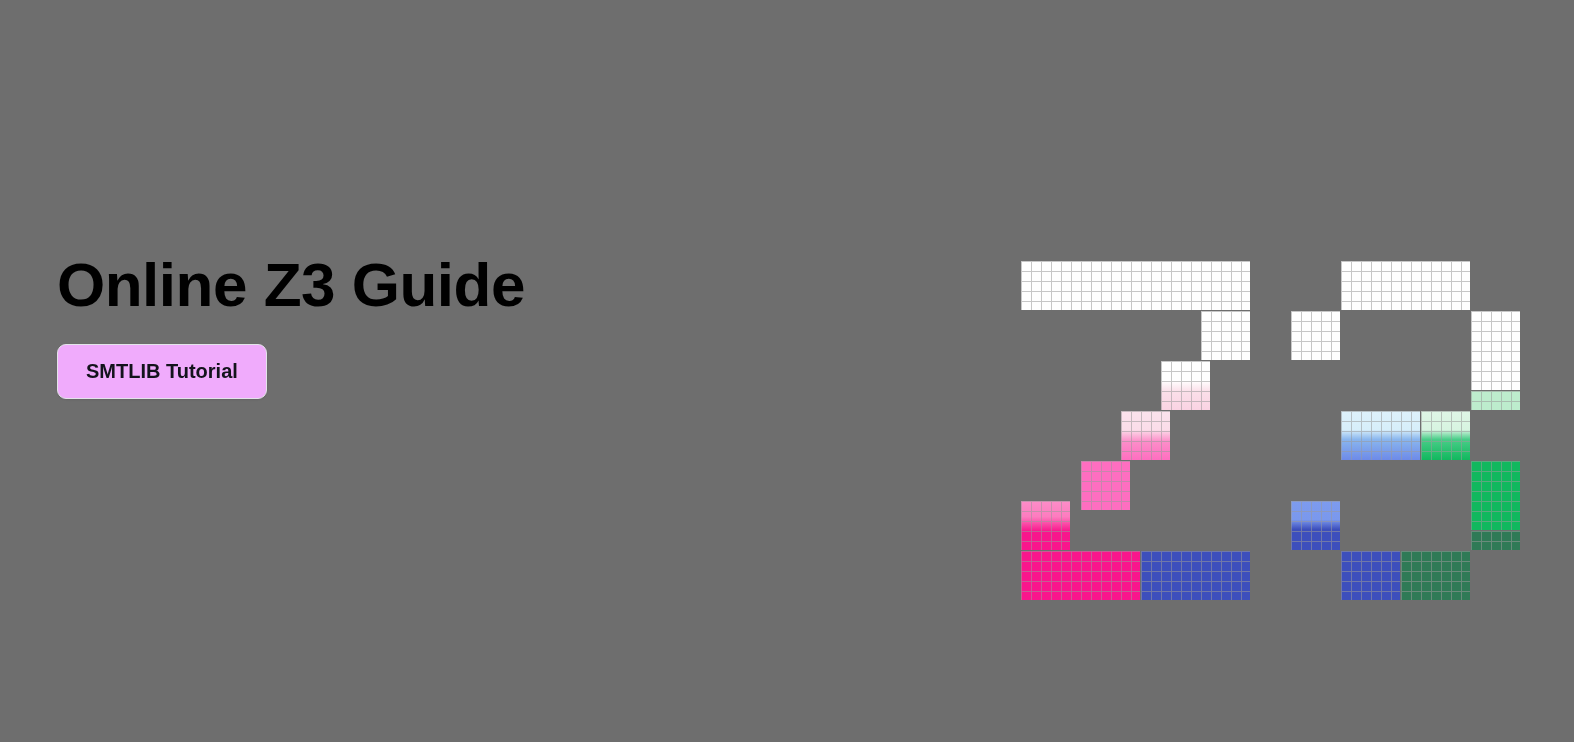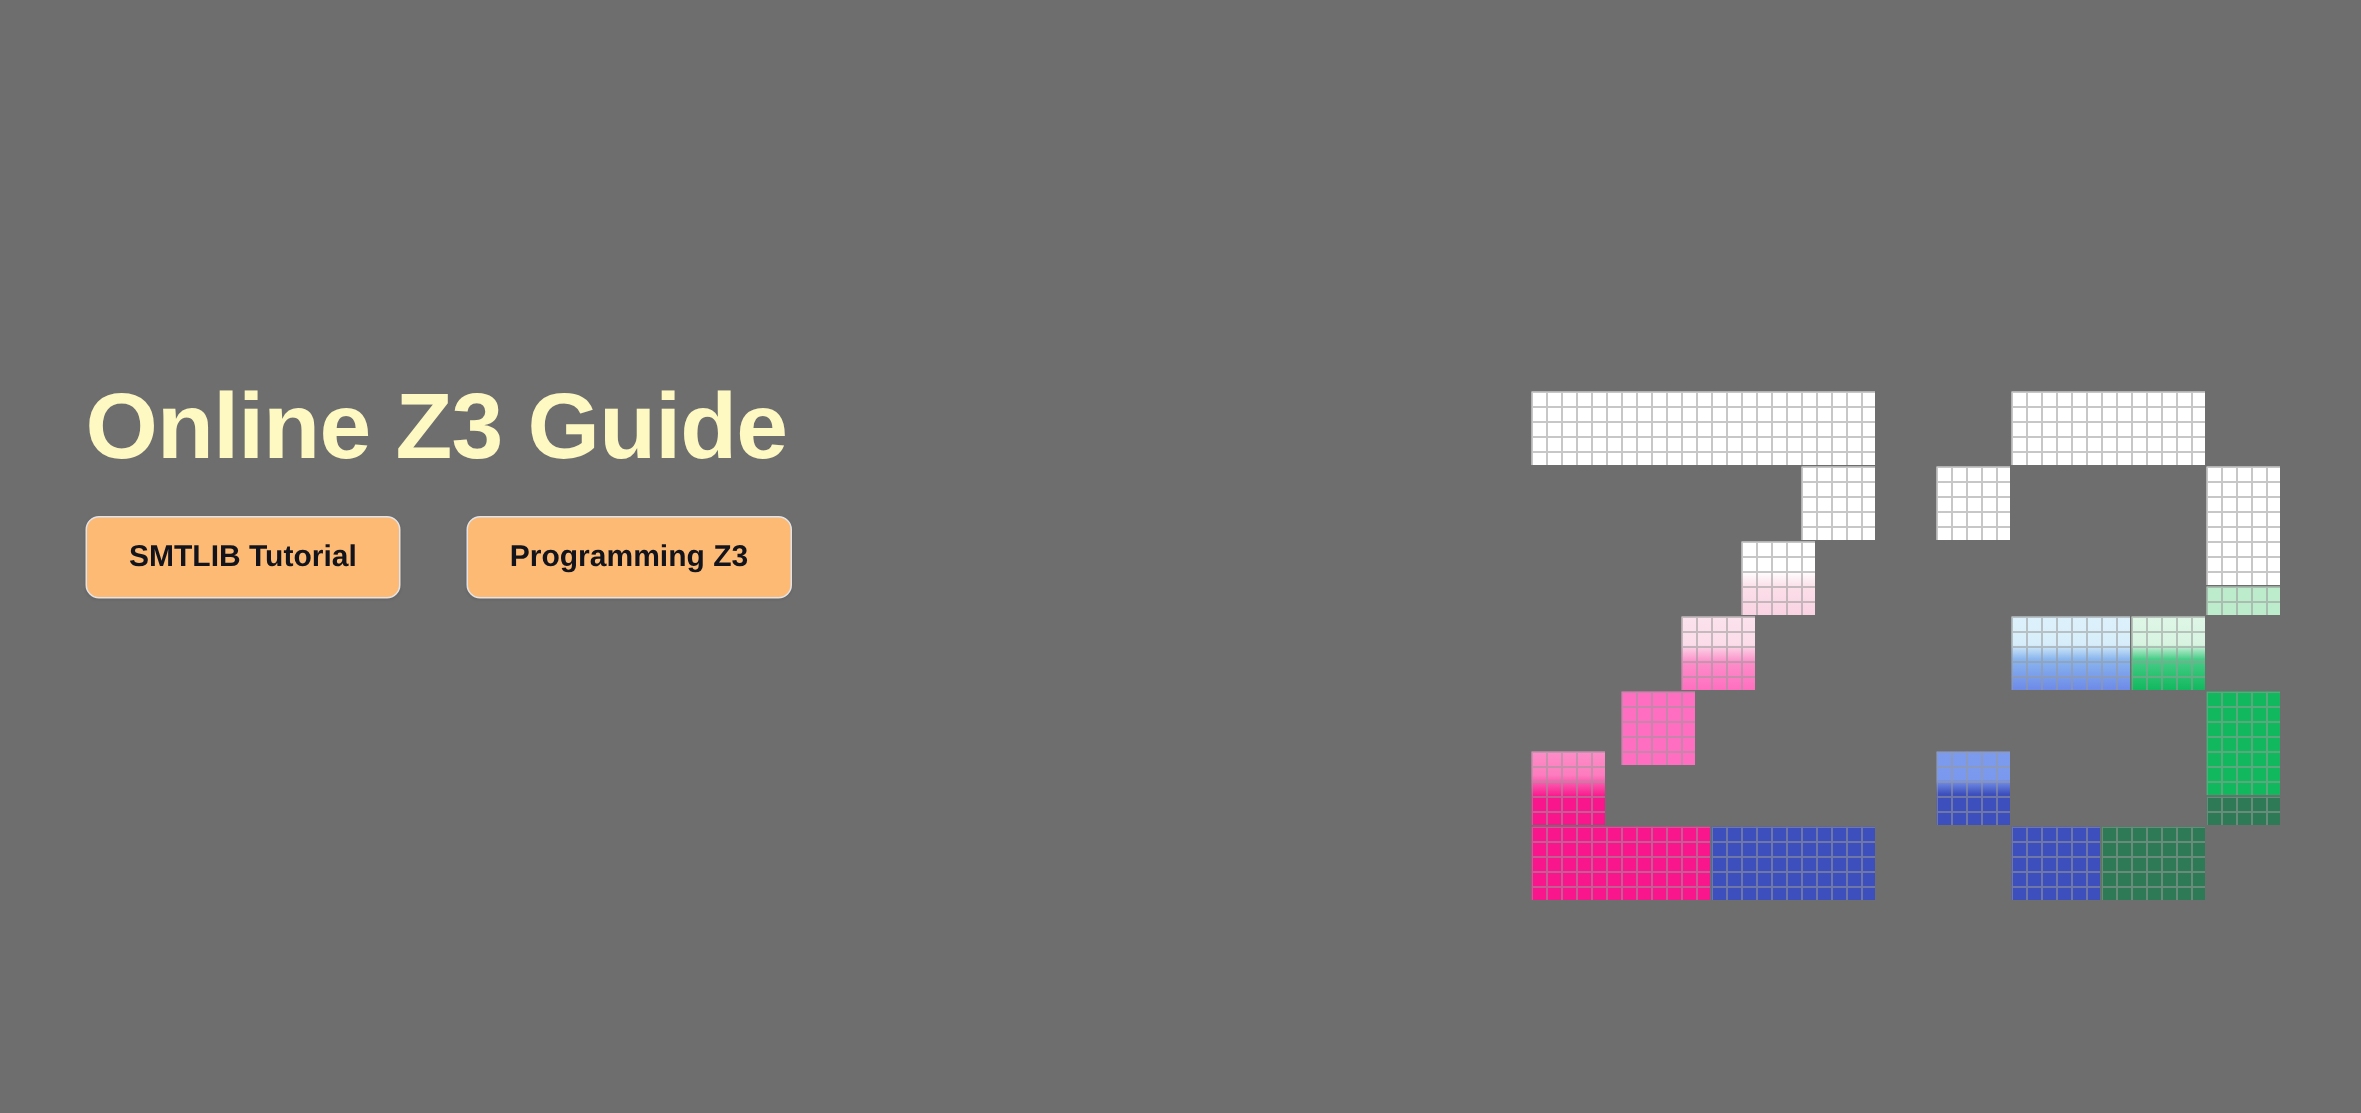--- a/index.html
+++ b/index.html
@@ -27,37 +27,37 @@
     left: 57px;
     top: 252px;
     width: 900px;
   }
 
   #page-title {
     margin: 0;
     font-size: 62px;
     line-height: 1.05;
     font-weight: 700;
-    color: #fef9c3;
+    color: #000000;
     letter-spacing: -0.5px;
     font-family: "Liberation Sans", "DejaVu Sans", sans-serif;
   }
 
   #nav-buttons {
     margin-top: 27px;
     display: flex;
     align-items: flex-start;
     gap: 44px;
   }
 
   .nav-button {
     display: inline-flex;
     align-items: center;
     justify-content: center;
-    background: #fdba74;
+    background: #f0abfc;
     color: #13131c;
     border: 1px solid #e3e4e9;
     border-radius: 9px;
     font-size: 20px;
     font-weight: 700;
     font-family: "Liberation Sans", "DejaVu Sans", sans-serif;
     height: 55px;
     padding: 0 28px;
     cursor: pointer;
     text-decoration: none;
@@ -96,21 +96,20 @@
 </head>
 <body>
 
 <div id="hero">
 
   <div id="hero-text">
     <h1 id="page-title">Online Z3 Guide</h1>
 
     <div id="nav-buttons">
       <a class="nav-button" href="#">SMTLIB Tutorial</a>
-      <a class="nav-button" href="#">Programming Z3</a>
     </div>
   </div>
 
   <div id="z3-logo">
     <div class="glyph" id="glyph-7">
         <div class="pixel-block" style="left: 0px; top: 0px; width: 229px; height: 49px; background: rgb(255, 255, 255);">
           <div class="block-tint" style="background: repeating-linear-gradient(to right, rgb(154, 154, 154) 0px, rgb(154, 154, 154) 1px, transparent 1px, transparent 10px), repeating-linear-gradient(rgb(154, 154, 154) 0px, rgb(154, 154, 154) 1px, transparent 1px, transparent 10px); opacity: 0.55;"></div>
         </div>
         <div class="pixel-block" style="left: 180px; top: 50px; width: 49px; height: 49px; background: rgb(255, 255, 255);">
           <div class="block-tint" style="background: repeating-linear-gradient(to right, rgb(154, 154, 154) 0px, rgb(154, 154, 154) 1px, transparent 1px, transparent 10px), repeating-linear-gradient(rgb(154, 154, 154) 0px, rgb(154, 154, 154) 1px, transparent 1px, transparent 10px); opacity: 0.55;"></div>

